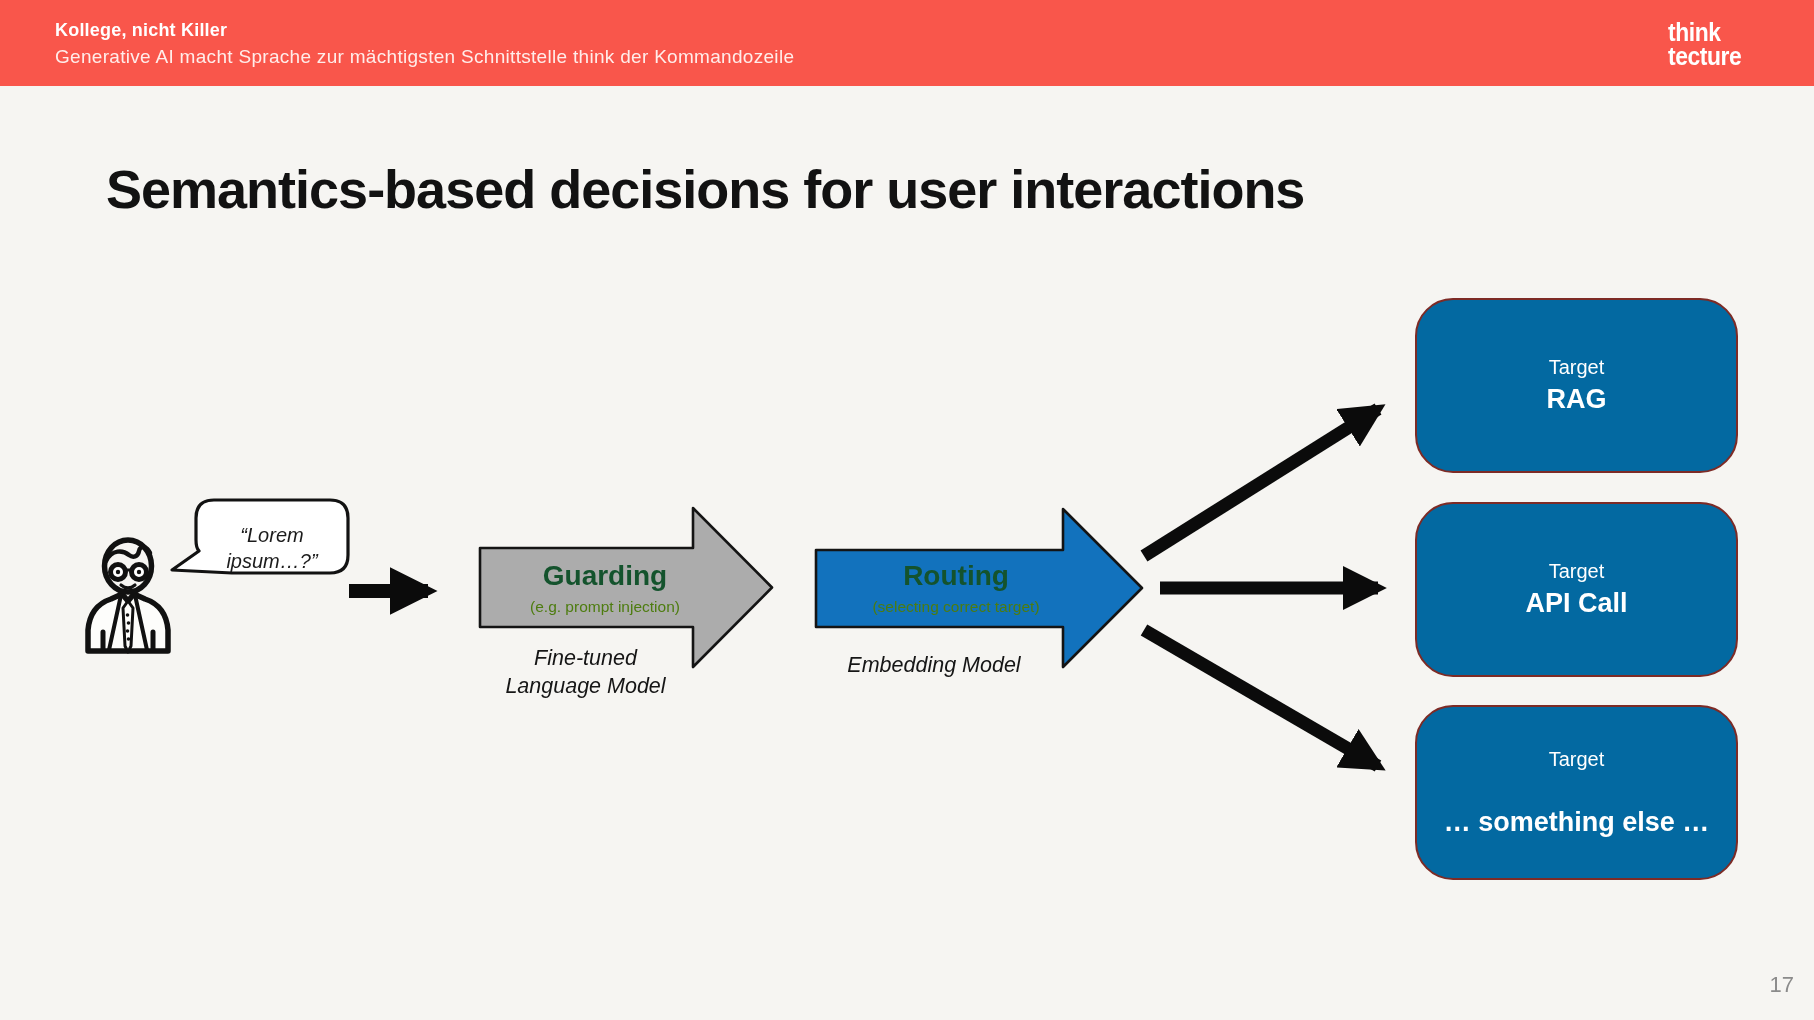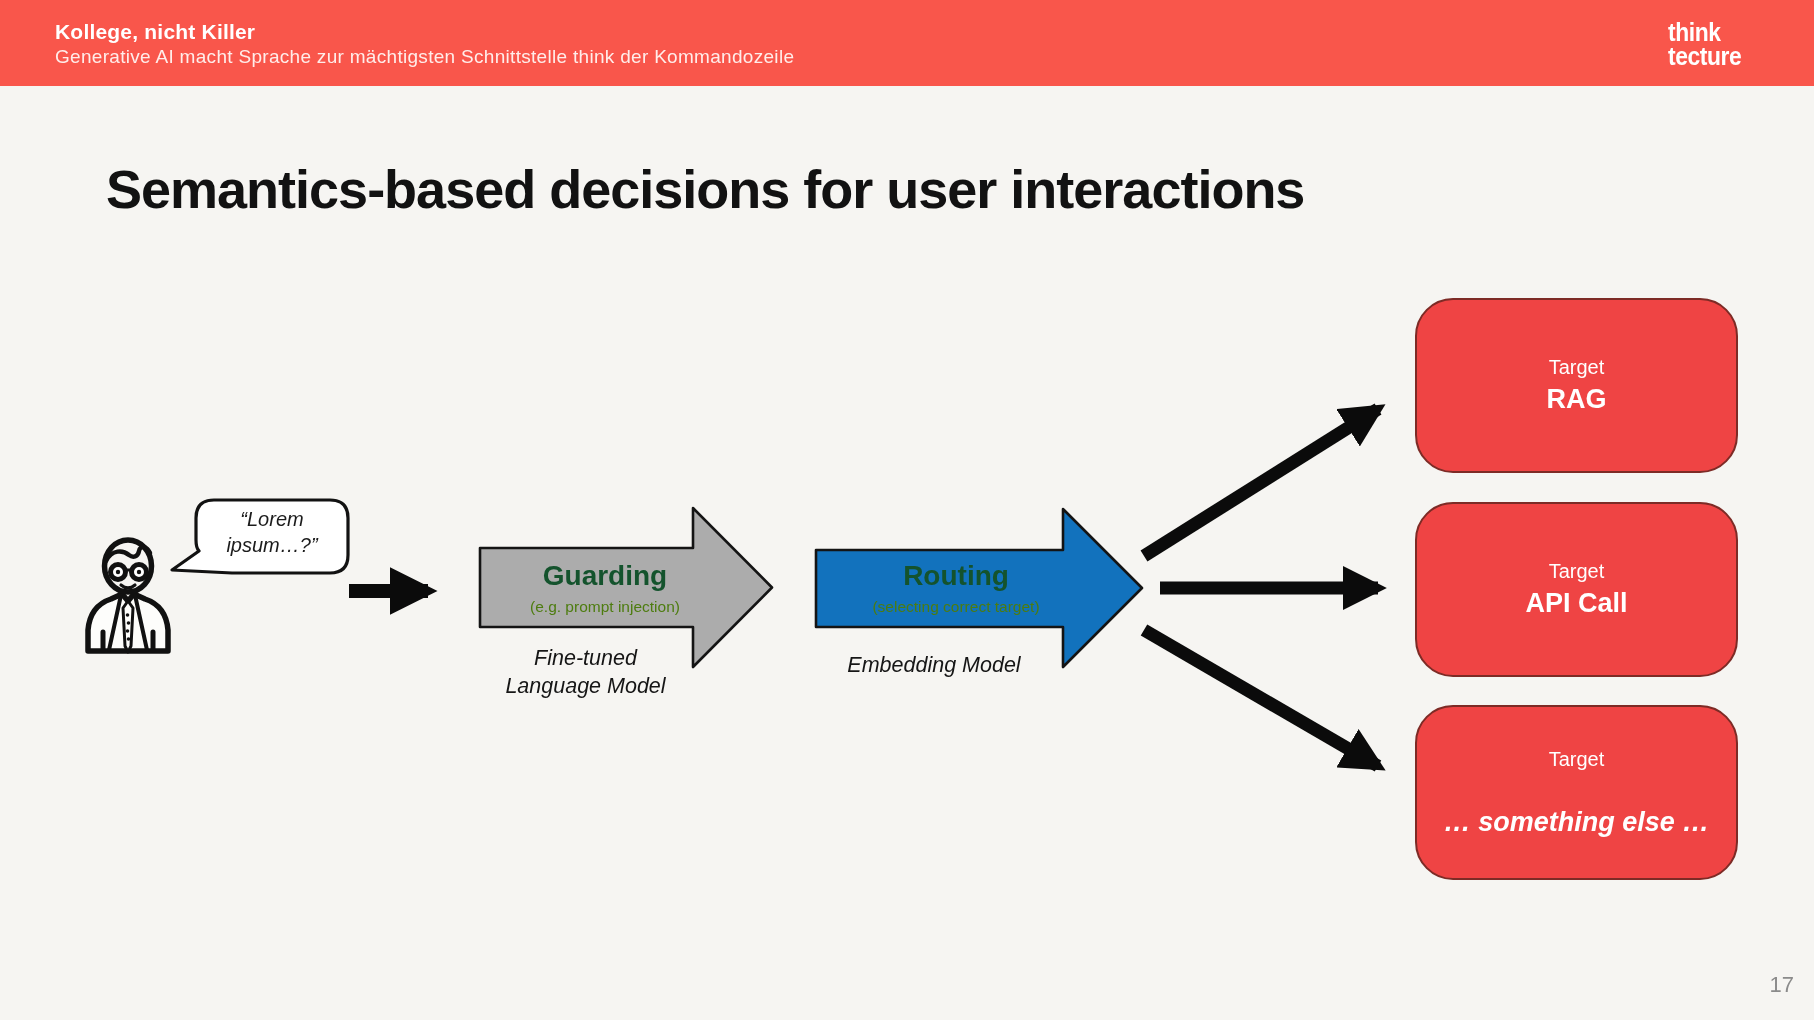--- a/index.html
+++ b/index.html
@@ -14,21 +14,21 @@
   .abs{position:absolute;}
 
   
   .header{
     left:0;top:0;width:1814px;height:86px;
     background:#F9564B;
     color:#fff;
   }
   .header-title{
     left:55px;top:20px;
-    font-size:21px;font-weight:bold;letter-spacing:.2px;
+    font-size:18px;font-weight:bold;letter-spacing:.2px;
   }
   .header-subtitle{
     left:55px;top:46px;
     font-size:19px;font-weight:normal;color:#FFEDEA;letter-spacing:.3px;
   }
   .logo{
     left:1668px;top:21px;width:110px;
     color:#fff;font-weight:bold;font-size:26px;line-height:.92;
     letter-spacing:-.5px;transform:scaleX(.88);transform-origin:left top;
   }
@@ -37,21 +37,21 @@
   .slide-title{
     left:106px;top:158px;width:1500px;
     font-size:54px;font-weight:bold;color:#121212;letter-spacing:-1px;
   }
 
   
   .diagram-svg{left:0;top:0;width:1814px;height:1020px;}
 
   
   .bubble-text{
-    left:196px;top:506px;width:152px;
+    left:196px;top:522px;width:152px;
     text-align:center;font-style:italic;font-size:20px;line-height:1.32;color:#1c1c1c;
   }
   .shape-title{
     text-align:center;color:#14532d;font-weight:bold;font-size:28px;
   }
   .shape-sub{
     text-align:center;color:#4d7c0f;font-size:15.5px;
   }
   .guarding-title{left:485px;top:560px;width:240px;}
   .guarding-sub{left:485px;top:598px;width:240px;}
@@ -59,29 +59,29 @@
   .routing-sub{left:836px;top:598px;width:240px;}
   .caption{
     text-align:center;font-style:italic;font-size:21.5px;color:#161616;line-height:1.3;
   }
   .guarding-caption{left:453px;top:645px;width:265px;}
   .routing-caption{left:804px;top:652px;width:260px;text-align:center;}
 
   
   .target-box{
     left:1415px;width:323px;height:175px;
-    background:#ef4444;
+    background:#0369a1;
     border:2.5px solid #7D2B26;
     border-radius:38px;
     display:flex;flex-direction:column;align-items:center;justify-content:center;
     gap:5px;color:#fff;
   }
   .target-box .t-label{font-size:20px;font-weight:normal;}
   .target-box .t-name{font-size:27px;font-weight:bold;}
-  .target-box .t-name.italic{font-style:italic;margin-top:31px;}
+  .target-box .t-name.italic{margin-top:31px;}
   .box-rag{top:298px;}
   .box-api{top:502px;}
   .box-else{top:705px;}
 
   
   .page-number{
     right:20px;top:972px;left:auto;
     font-size:22px;color:#8b8b8b;
   }
 </style>

